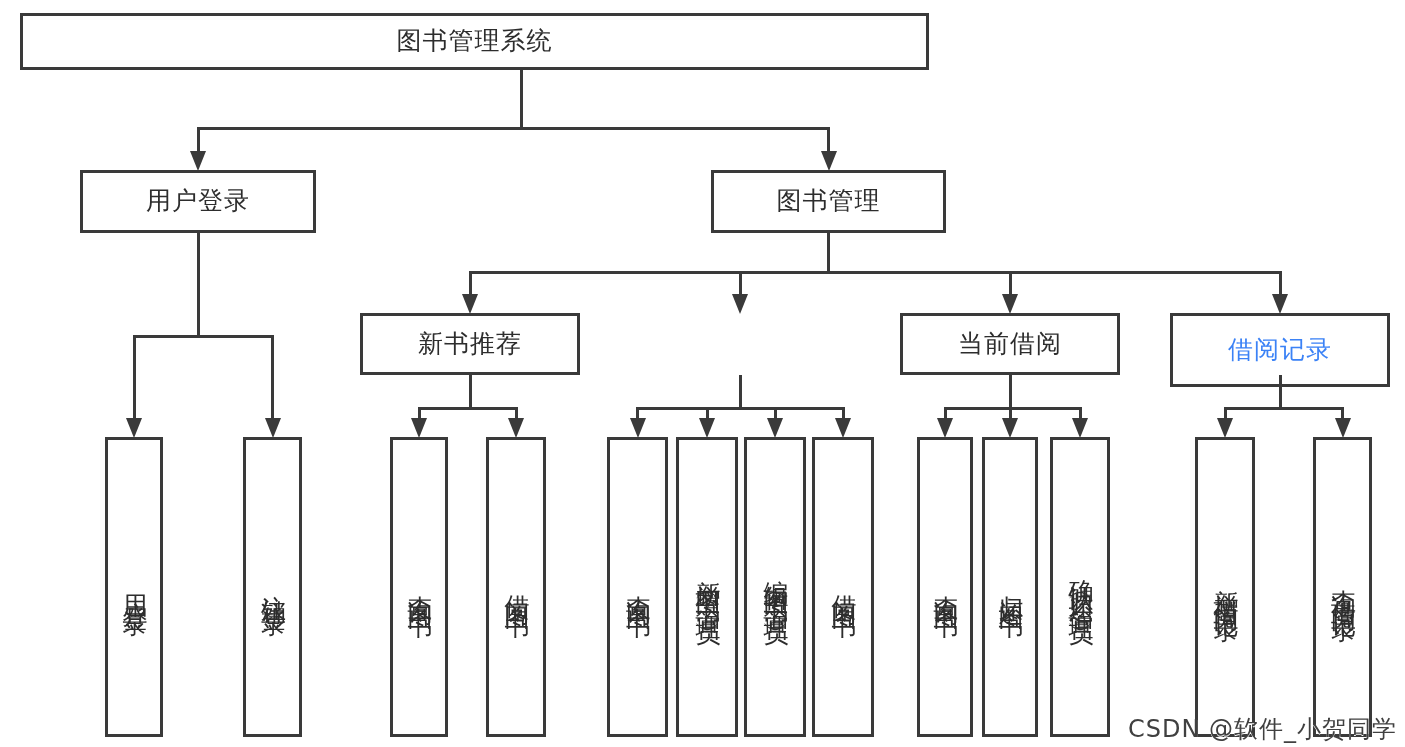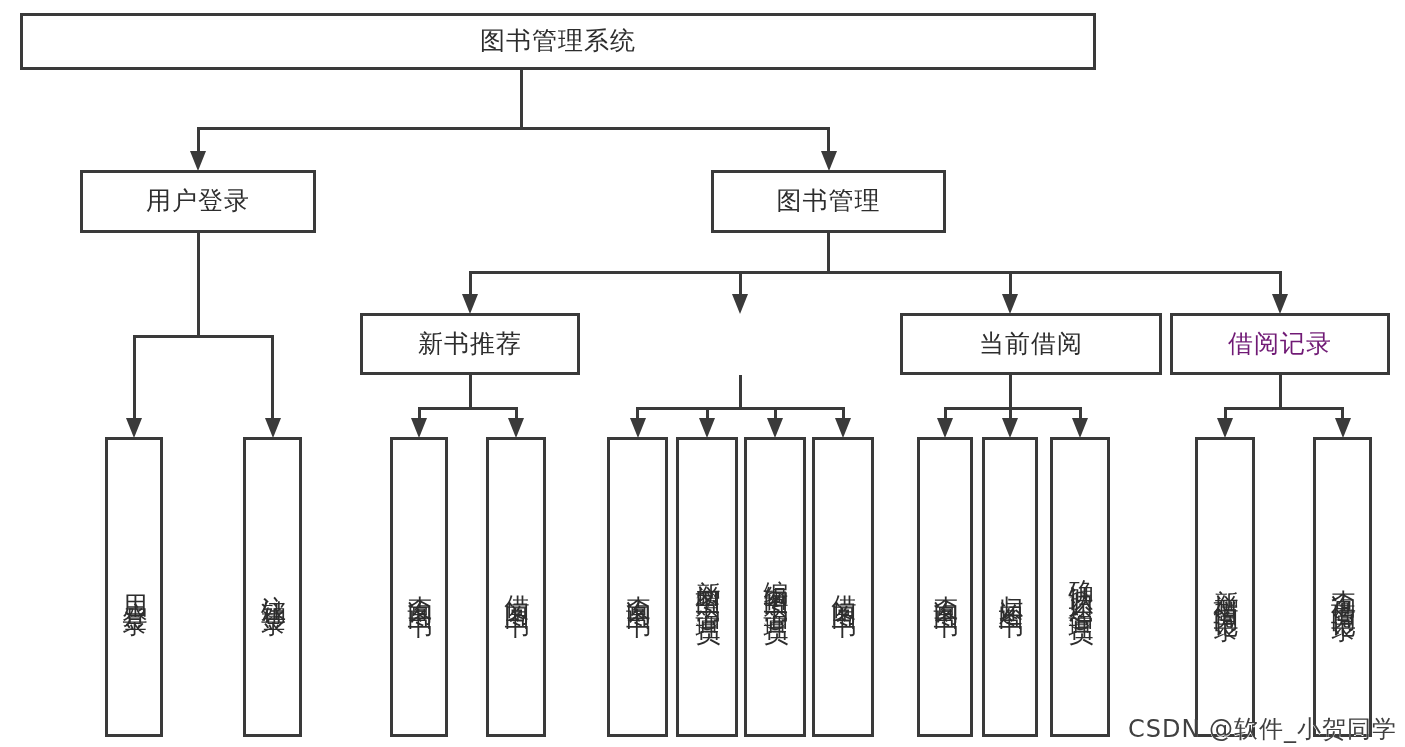--- a/index.html
+++ b/index.html
@@ -60,36 +60,36 @@
     text-shadow: 0 1px 0 #ffffff;
     z-index: 10;
     white-space: nowrap;
   }
 </style>
 </head>
 <body>
 
 <div id="canvas" class="canvas" style="background: rgb(255, 255, 255);">
   <div class="watermark" style="color: #404040;">CSDN @软件_小贺同学</div>
-<div class="node horiz" style="left: 20px; top: 13px; width: 1076px; height: 57px; border-color: rgb(58, 58, 58); color: rgb(45, 45, 45); background: rgb(255, 255, 255);">
+<div class="node horiz" style="left: 20px; top: 13px; width: 909px; height: 57px; border-color: rgb(58, 58, 58); color: rgb(45, 45, 45); background: rgb(255, 255, 255);">
       <span class="label">图书管理系统</span>
     </div>
     <div class="node horiz" style="left: 80px; top: 170px; width: 236px; height: 63px; border-color: rgb(58, 58, 58); color: rgb(45, 45, 45); background: rgb(255, 255, 255);">
       <span class="label">用户登录</span>
     </div>
     <div class="node horiz" style="left: 360px; top: 313px; width: 220px; height: 62px; border-color: rgb(58, 58, 58); color: rgb(45, 45, 45); background: rgb(255, 255, 255);">
       <span class="label">新书推荐</span>
     </div>
     <div class="node horiz" style="left: 711px; top: 170px; width: 235px; height: 63px; border-color: rgb(58, 58, 58); color: rgb(45, 45, 45); background: rgb(255, 255, 255);">
       <span class="label">图书管理</span>
     </div>
-    <div class="node horiz" style="left: 900px; top: 313px; width: 262px; height: 62px; border-color: rgb(58, 58, 58); color: rgb(45, 45, 45); background: rgb(255, 255, 255);">
+    <div class="node horiz" style="left: 900px; top: 313px; width: 220px; height: 62px; border-color: rgb(58, 58, 58); color: rgb(45, 45, 45); background: rgb(255, 255, 255);">
       <span class="label">当前借阅</span>
     </div>
-    <div class="node horiz" style="left: 1170px; top: 313px; width: 220px; height: 62px; border-color: rgb(58, 58, 58); color: #701a75; background: rgb(255, 255, 255);">
+    <div class="node horiz" style="left: 1170px; top: 313px; width: 220px; height: 74px; border-color: rgb(58, 58, 58); color: #3b82f6; background: rgb(255, 255, 255);">
       <span class="label">借阅记录</span>
     </div>
     <div class="node vert" style="left: 105px; top: 437px; width: 58px; height: 300px; border-color: rgb(58, 58, 58); color: rgb(45, 45, 45); background: rgb(255, 255, 255);">
       <span class="label">用户登录</span>
     </div>
     <div class="node vert" style="left: 243px; top: 437px; width: 59px; height: 300px; border-color: rgb(58, 58, 58); color: rgb(45, 45, 45); background: rgb(255, 255, 255);">
       <span class="label">注销登录</span>
     </div>
     <div class="node vert" style="left: 390px; top: 437px; width: 58px; height: 300px; border-color: rgb(58, 58, 58); color: rgb(45, 45, 45); background: rgb(255, 255, 255);">
       <span class="label">查询图书</span>

